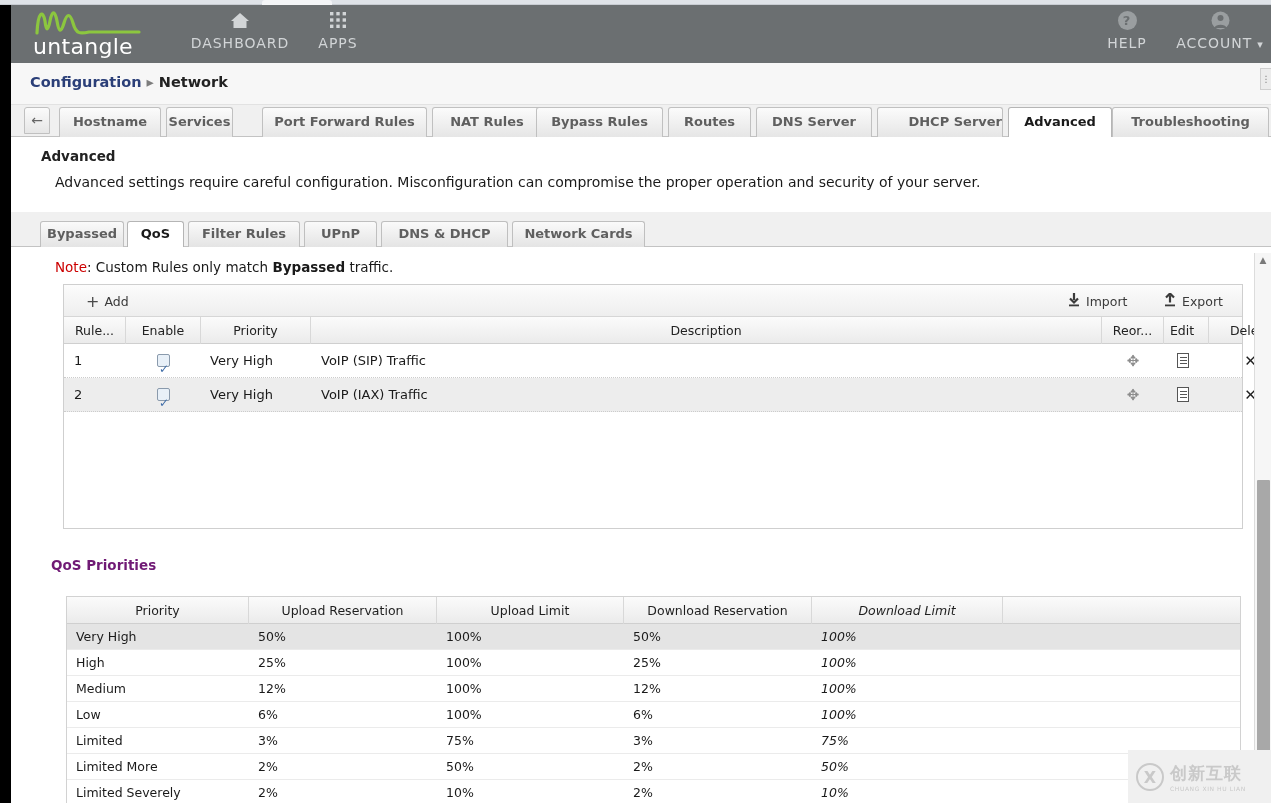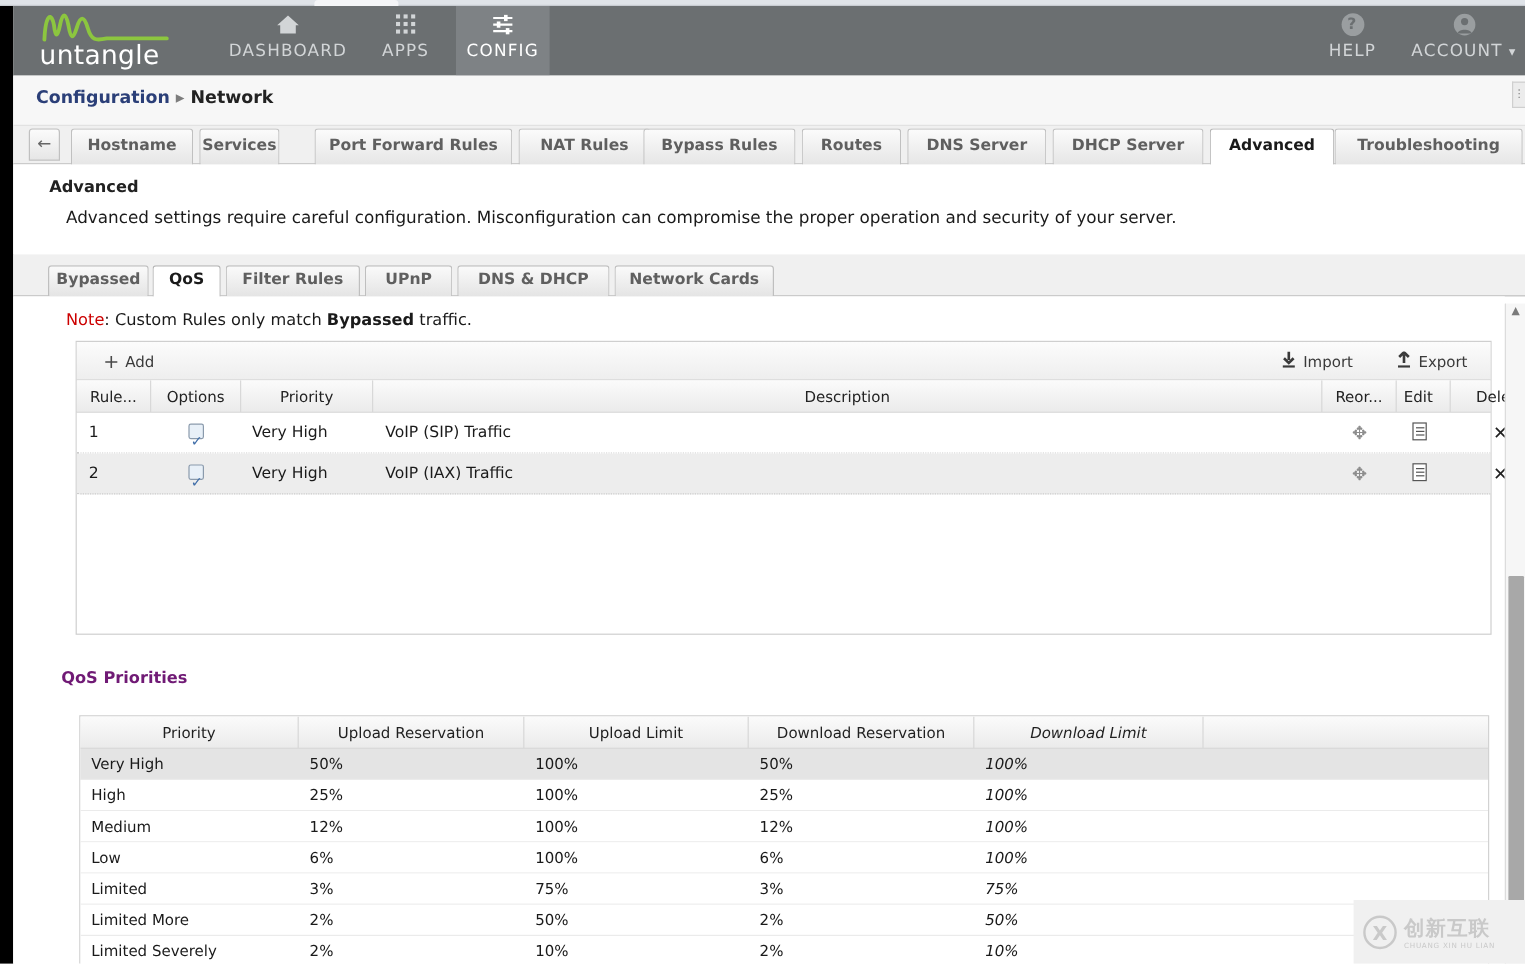--- a/index.html
+++ b/index.html
@@ -343,37 +343,20 @@
             <rect x="13.6" y="7.3" width="3.4" height="3.4"></rect>
           <rect x="1" y="13.6" width="3.4" height="3.4"></rect>
             <rect x="7.3" y="13.6" width="3.4" height="3.4"></rect>
             <rect x="13.6" y="13.6" width="3.4" height="3.4"></rect>
         </g>
       </svg>
     </span>
     <span>APPS</span>
   </div>
 
-  <div class="navitem" id="nav-config">
-    <span class="ico">
-      <svg width="22" height="19" viewBox="0 0 22 19" style="vertical-align:top">
-        <g stroke="#ffffff" stroke-width="1.8">
-          <line x1="3" y1="4" x2="19" y2="4"></line>
-            <line x1="3" y1="9.5" x2="19" y2="9.5"></line>
-            <line x1="3" y1="15" x2="19" y2="15"></line>
-        </g>
-        <g fill="#ffffff">
-            <rect x="12" y="1.4" width="3" height="5.2"></rect>
-            <rect x="6" y="6.9" width="3" height="5.2"></rect>
-            <rect x="13.5" y="12.4" width="3" height="5.2"></rect>
-          </g>
-      </svg>
-    </span>
-    <span>CONFIG</span>
-  </div>
 
   <div class="navitem" id="nav-help">
     <span class="ico">
       <span class="circ-ico">?</span>
     </span>
     <span>HELP</span>
   </div>
 
   <div class="navitem" id="nav-account">
     <span class="ico">
@@ -396,21 +379,21 @@
 
 <div id="tabstrip">
   <div id="tab-back">←</div>
   <div class="ptab" style="left:48px;  width:102px;">Hostname</div>
   <div class="ptab" style="left:155px; width:67px;">Services</div>
   <div class="ptab" style="left:251px; width:165px;">Port Forward Rules</div>
   <div class="ptab" style="left:421px; width:110px;">NAT Rules</div>
   <div class="ptab" style="left:525px; width:127px;">Bypass Rules</div>
   <div class="ptab" style="left:657px; width:83px;">Routes</div>
   <div class="ptab" style="left:745px; width:116px;">DNS Server</div>
-  <div class="ptab" style="left:866px; width:126px;">DHCP Server</div>
+  <div class="ptab" style="left:866px; width:126px;text-align:right;">DHCP Server</div>
   <div class="ptab active" style="left:997px; width:104px;">Advanced</div>
   <div class="ptab" style="left:1101px; width:157px;">Troubleshooting</div>
 </div>
 
 <div id="adv-head">
   <div id="adv-title">Advanced</div>
   <div id="adv-desc">Advanced settings require careful configuration. Misconfiguration can compromise the proper operation and security of your server.</div>
 </div>
 
 <div id="subtabstrip">
@@ -447,21 +430,21 @@
           <svg width="12" height="14" viewBox="0 0 12 14">
               <path d="M6,9.5 L6,2.5 M2,4.5 L6,0.5 L10,4.5" fill="none" stroke="#3a3a3a" stroke-width="2.2"></path>
               <rect x="1" y="11.5" width="10" height="1.8" fill="#3a3a3a"></rect>
             </svg>
         </span><span>Export</span>
       </div>
     </div>
 
     <div id="rules-head">
       <div class="hc c-rule">Rule...</div>
-      <div class="hc c-en">Options</div>
+      <div class="hc c-en">Enable</div>
       <div class="hc c-pri">Priority</div>
       <div class="hc c-desc">Description</div>
       <div class="hc c-reor">Reor...</div>
       <div class="hc c-edit">Edit</div>
       <div class="hc c-del" style="border-right:none;">Delete</div>
     </div>
 
     <div class="rrow odd">
       <div class="rcell c-rule body">1</div>
       <div class="rcell c-en"><span class="cbx"></span></div>

